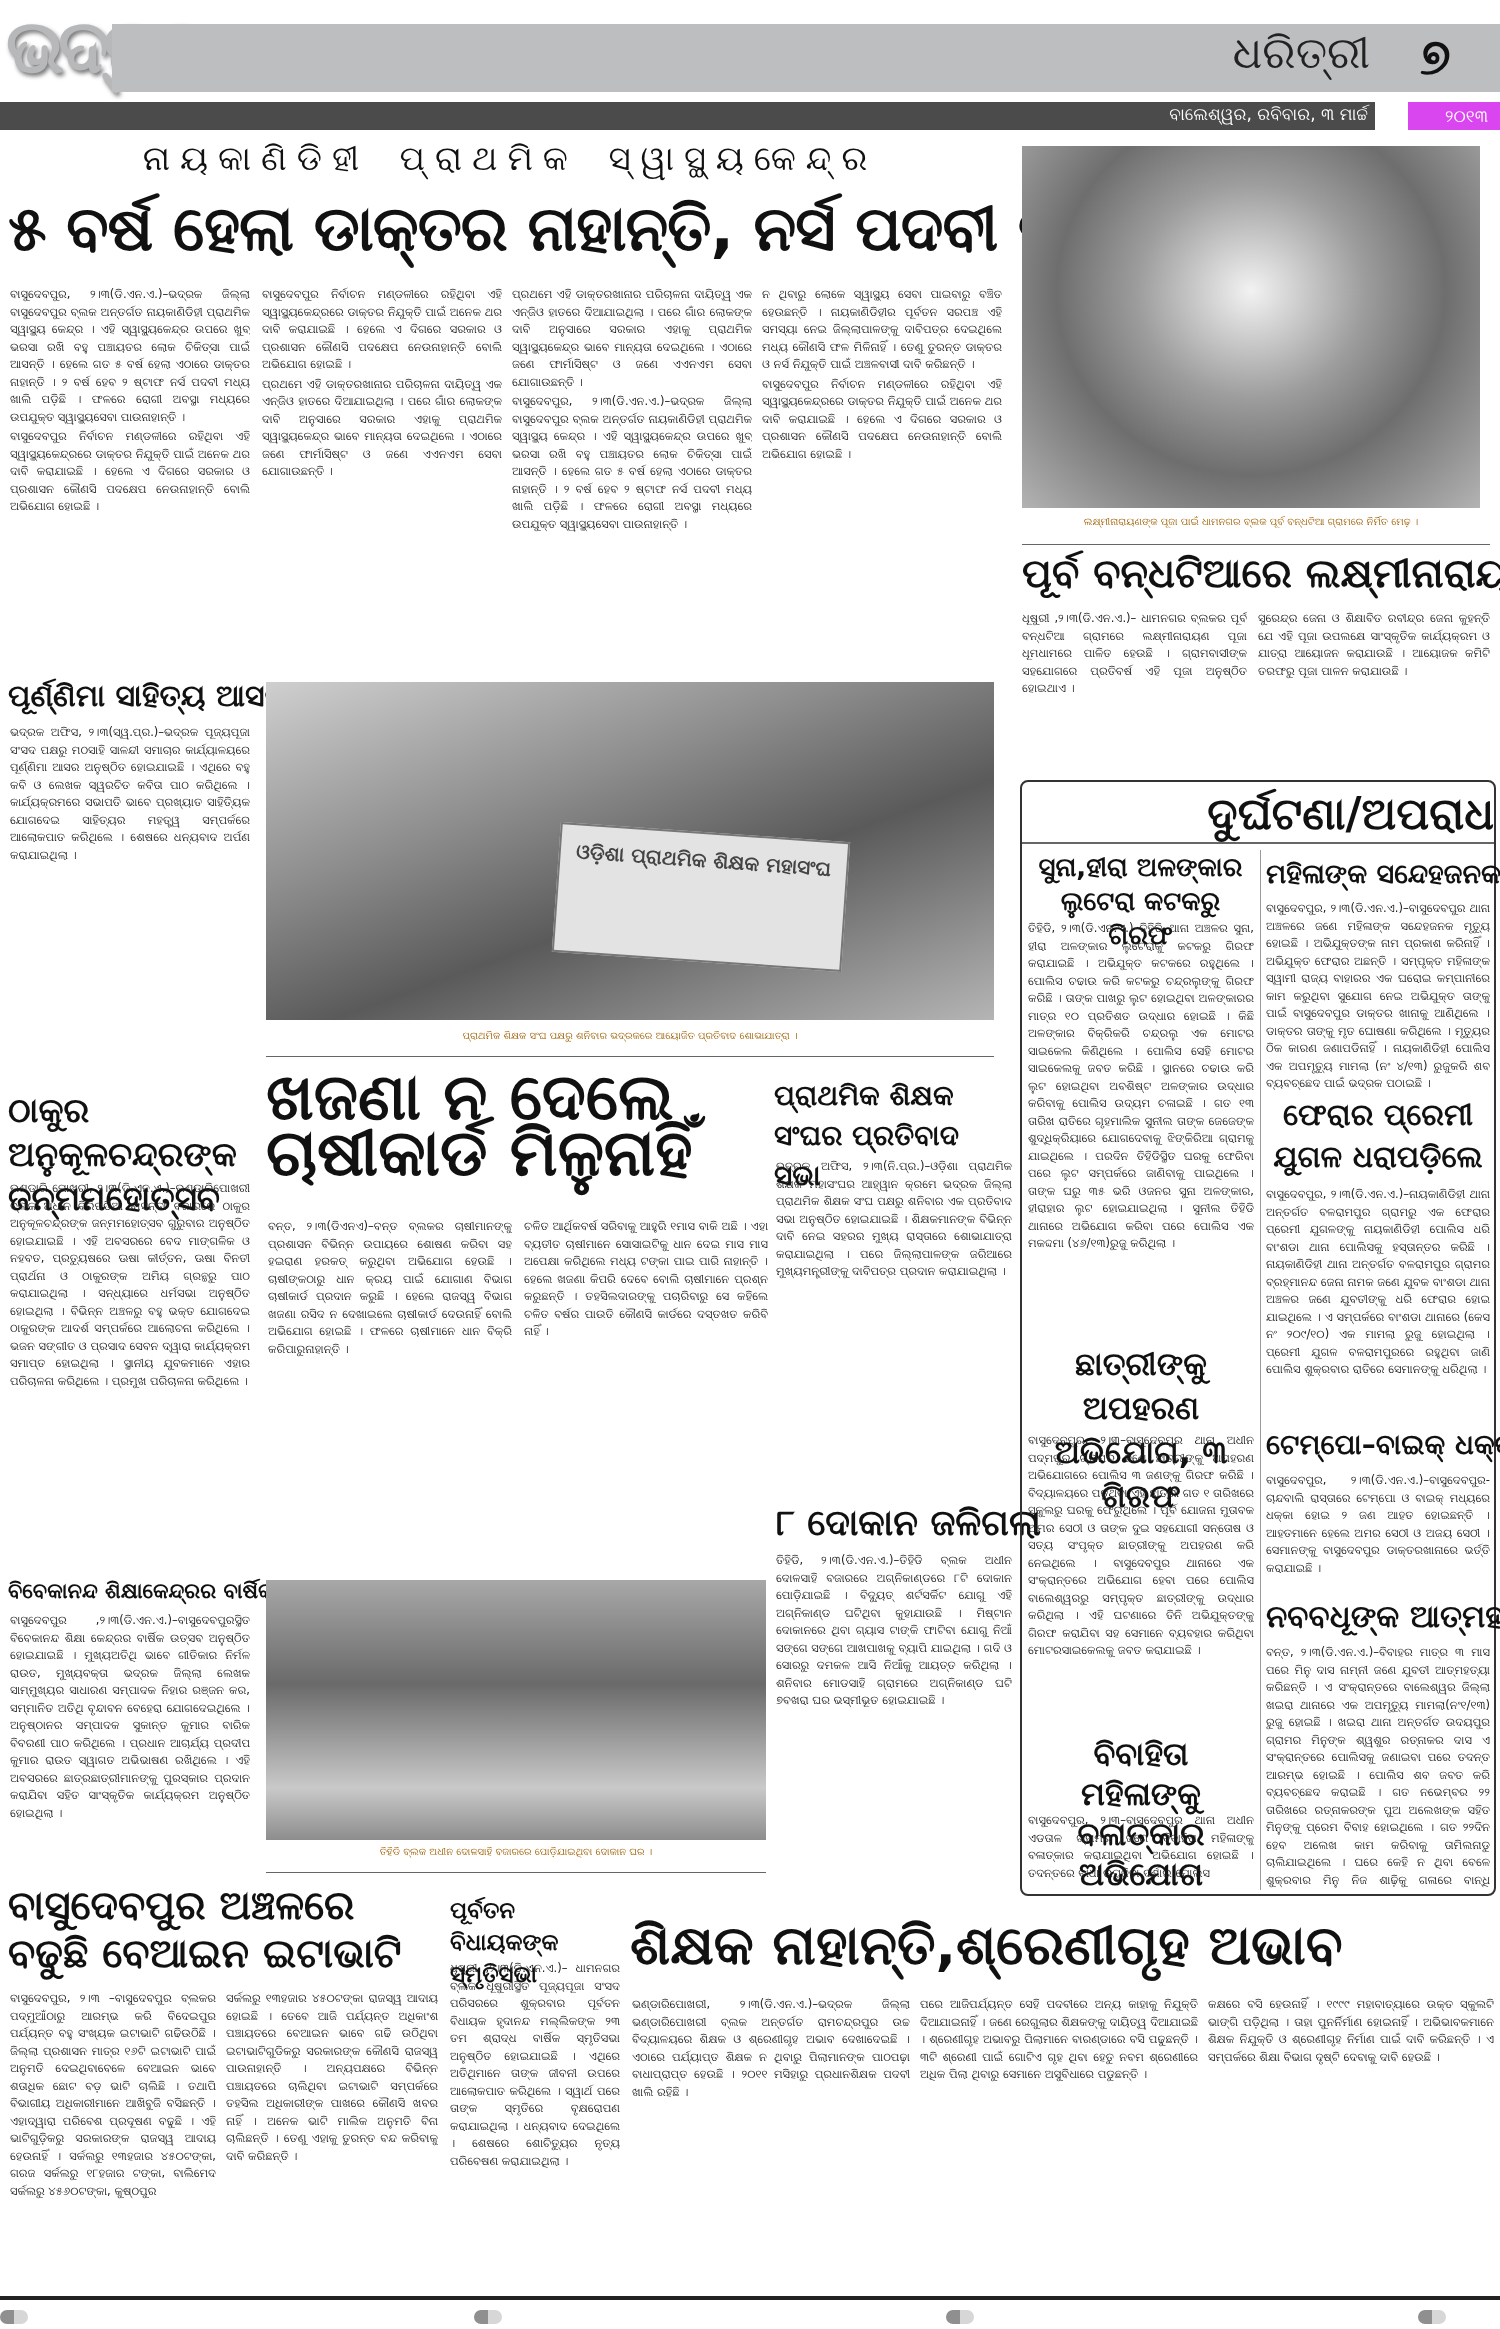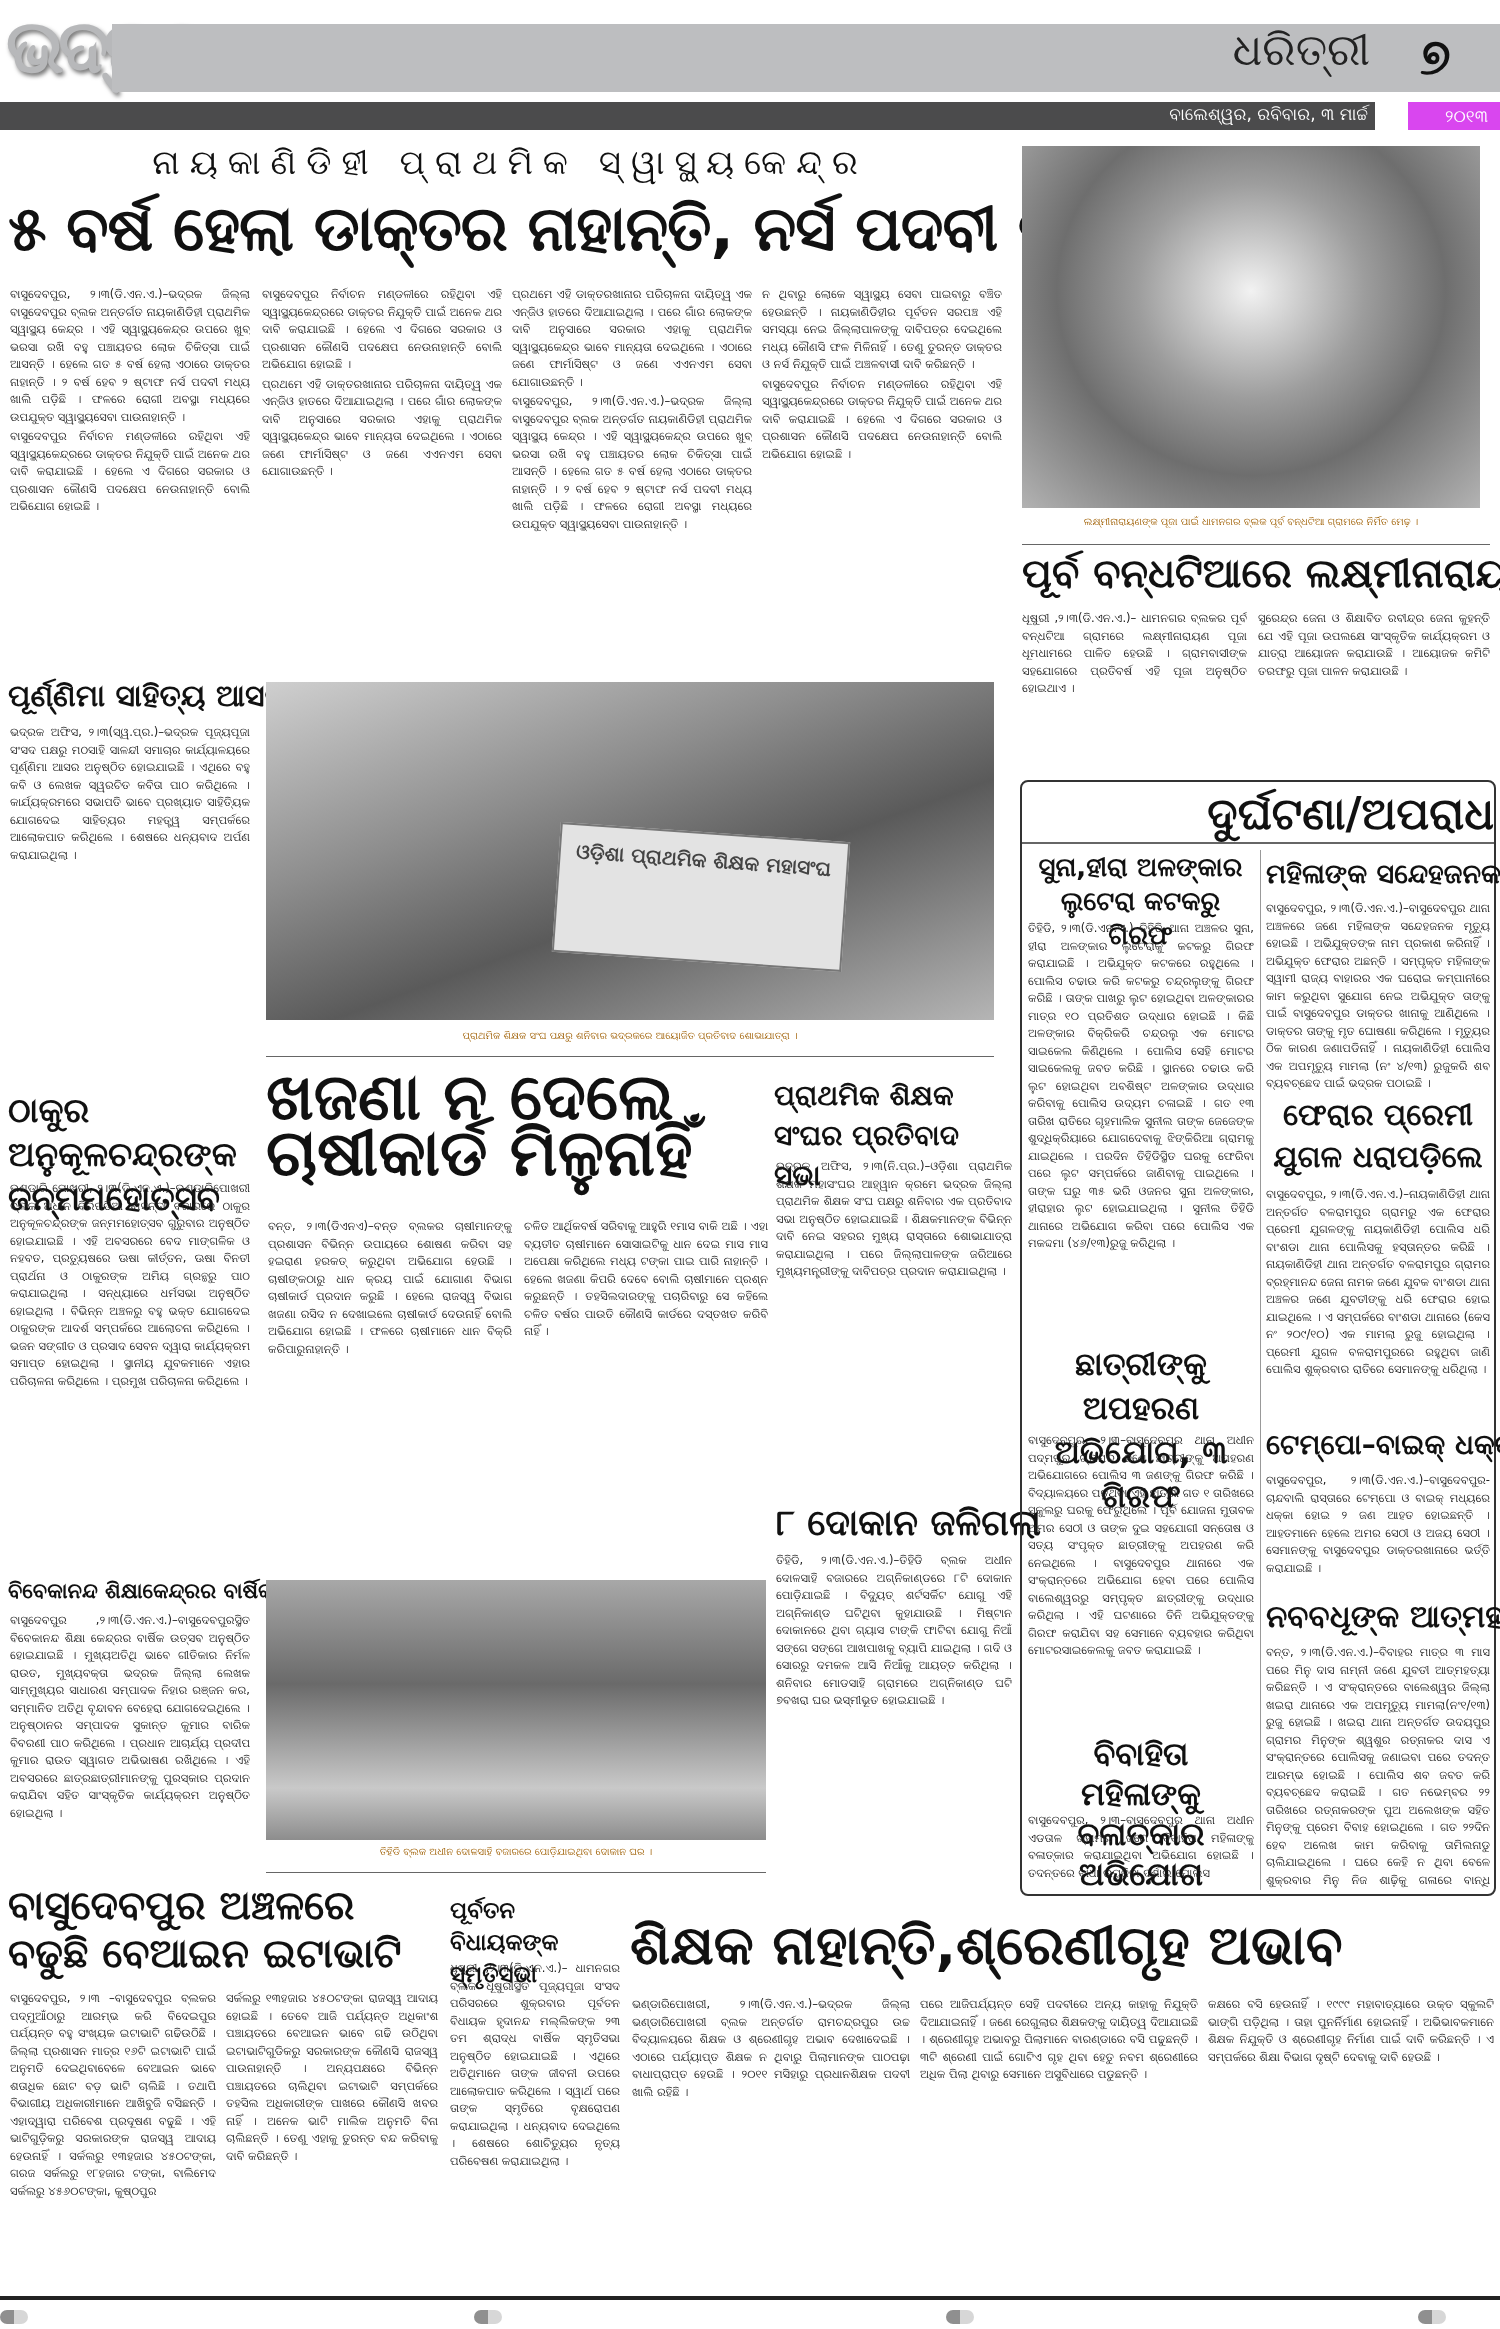--- a/index.html
+++ b/index.html
@@ -1,20 +1,20 @@
 <!DOCTYPE html>
 <html><head>
 <meta charset="utf-8">
 <style>
 *{box-sizing:border-box;margin:0;padding:0;}
 body{width:1500px;height:2329px;background:#fff;font-family:"DejaVu Sans",sans-serif;color:#111;position:relative;overflow:hidden;}
 .abs{position:absolute;}
 .masthead-logo{left:6px;top:2px;width:110px;height:90px;font-family:"DejaVu Serif",serif;font-size:74px;font-weight:bold;color:#b7b8ba;text-shadow:2px 3px 4px #777;letter-spacing:-6px;line-height:88px;}
 .section-bar{left:112px;top:24px;width:1358px;height:68px;background:#bdbec0;}
-.section-name{right:70px;top:28px;font-size:44px;color:#222;font-family:Liberation Mono, monospace;}
+.section-name{right:70px;top:28px;font-size:44px;color:#222;font-family:Liberation Serif, serif;}
 .pageno-box{left:1392px;top:24px;width:108px;height:68px;background:#bdbec0;}
 .pageno-arrow{left:1378px;top:44px;width:0;height:0;border-top:14px solid transparent;border-bottom:14px solid transparent;border-right:14px solid #bdbec0;}
 .pageno{left:1420px;top:28px;font-size:50px;font-weight:bold;color:#111;}
 .date-bar{left:0;top:102px;width:1375px;height:28px;background:#4b4b4c;}
 .date-text{right:132px;top:104px;color:#fff;font-size:17px;}
 .year-box{left:1408px;top:102px;width:117px;height:28px;background:#d946ef;color:#fff;font-size:17px;text-align:center;line-height:28px;}
 .kicker{font-size:34px;letter-spacing:10px;text-align:center;white-space:nowrap;}
 .hl{font-weight:bold;white-space:nowrap;line-height:1.05;}
 .body{font-size:11.5px;line-height:17.5px;color:#222;text-align:justify;overflow:hidden;}
 .body p{margin-bottom:2px;}
@@ -33,21 +33,21 @@
 <div class="abs masthead-logo">ଭଦ୍ରକ</div>
 <div class="abs section-bar"></div>
 <div class="abs section-name" style="right:130px;">ଧରିତ୍ରୀ</div>
 <div class="abs pageno-arrow"></div>
 <div class="abs pageno-box"></div>
 <div class="abs pageno">୭</div>
 <div class="abs date-bar"></div>
 <div class="abs date-text">ବାଲେଶ୍ୱର, ରବିବାର, ୩ ମାର୍ଚ୍ଚ</div>
 <div class="abs year-box">୨୦୧୩</div>
 
-<div class="abs kicker" style="left:20px;top:142px;width:980px;">ନାୟକାଣିଡିହୀ ପ୍ରାଥମିକ ସ୍ୱାସ୍ଥ୍ୟକେନ୍ଦ୍ର</div>
+<div class="abs kicker" style="left:20px;top:142px;width:980px;font-family:Liberation Mono, monospace;">ନାୟକାଣିଡିହୀ ପ୍ରାଥମିକ ସ୍ୱାସ୍ଥ୍ୟକେନ୍ଦ୍ର</div>
 <div class="abs hl" style="left:8px;top:196px;width:1000px;font-size:62px;letter-spacing:-1px;">୫ ବର୍ଷ ହେଲା ଡାକ୍ତର ନାହାନ୍ତି, ନର୍ସ ପଦବୀ ଖାଲି</div>
 <div class="abs body" style="left:10px;top:286px;width:240px;height:390px;">
     <p>ବାସୁଦେବପୁର, ୨।୩(ଡି.ଏନ.ଏ.)–ଭଦ୍ରକ ଜିଲ୍ଲା ବାସୁଦେବପୁର ବ୍ଲକ ଅନ୍ତର୍ଗତ ନାୟକାଣିଡିହୀ ପ୍ରାଥମିକ ସ୍ୱାସ୍ଥ୍ୟ କେନ୍ଦ୍ର । ଏହି ସ୍ୱାସ୍ଥ୍ୟକେନ୍ଦ୍ର ଉପରେ ଖୁବ୍ ଭରସା ରଖି ବହୁ ପଞ୍ଚାୟତର ଲୋକ ଚିକିତ୍ସା ପାଇଁ ଆସନ୍ତି । ହେଲେ ଗତ ୫ ବର୍ଷ ହେଲା ଏଠାରେ ଡାକ୍ତର ନାହାନ୍ତି । ୨ ବର୍ଷ ହେବ ୨ ଷ୍ଟାଫ ନର୍ସ ପଦବୀ ମଧ୍ୟ ଖାଲି ପଡ଼ିଛି । ଫଳରେ ରୋଗୀ ଅବସ୍ଥା ମଧ୍ୟରେ ଉପଯୁକ୍ତ ସ୍ୱାସ୍ଥ୍ୟସେବା ପାଉନାହାନ୍ତି ।</p>
     <p>ବାସୁଦେବପୁର ନିର୍ବାଚନ ମଣ୍ଡଳୀରେ ରହିଥିବା ଏହି ସ୍ୱାସ୍ଥ୍ୟକେନ୍ଦ୍ରରେ ଡାକ୍ତର ନିଯୁକ୍ତି ପାଇଁ ଅନେକ ଥର ଦାବି କରାଯାଇଛି । ହେଲେ ଏ ଦିଗରେ ସରକାର ଓ ପ୍ରଶାସନ କୌଣସି ପଦକ୍ଷେପ ନେଉନାହାନ୍ତି ବୋଲି ଅଭିଯୋଗ ହୋଇଛି ।</p>
   </div>
 <div class="abs body" style="left:262px;top:286px;width:240px;height:390px;">
     <p>ବାସୁଦେବପୁର ନିର୍ବାଚନ ମଣ୍ଡଳୀରେ ରହିଥିବା ଏହି ସ୍ୱାସ୍ଥ୍ୟକେନ୍ଦ୍ରରେ ଡାକ୍ତର ନିଯୁକ୍ତି ପାଇଁ ଅନେକ ଥର ଦାବି କରାଯାଇଛି । ହେଲେ ଏ ଦିଗରେ ସରକାର ଓ ପ୍ରଶାସନ କୌଣସି ପଦକ୍ଷେପ ନେଉନାହାନ୍ତି ବୋଲି ଅଭିଯୋଗ ହୋଇଛି ।</p>
     <p>ପ୍ରଥମେ ଏହି ଡାକ୍ତରଖାନାର ପରିଚାଳନା ଦାୟିତ୍ୱ ଏକ ଏନ୍‌ଜିଓ ହାତରେ ଦିଆଯାଇଥିଲା । ପରେ ଗାଁର ଲୋକଙ୍କ ଦାବି ଅନୁସାରେ ସରକାର ଏହାକୁ ପ୍ରାଥମିକ ସ୍ୱାସ୍ଥ୍ୟକେନ୍ଦ୍ର ଭାବେ ମାନ୍ୟତା ଦେଇଥିଲେ । ଏଠାରେ ଜଣେ ଫାର୍ମାସିଷ୍ଟ ଓ ଜଣେ ଏଏନଏମ ସେବା ଯୋଗାଉଛନ୍ତି ।</p>
   </div>
 <div class="abs body" style="left:512px;top:286px;width:240px;height:390px;">

